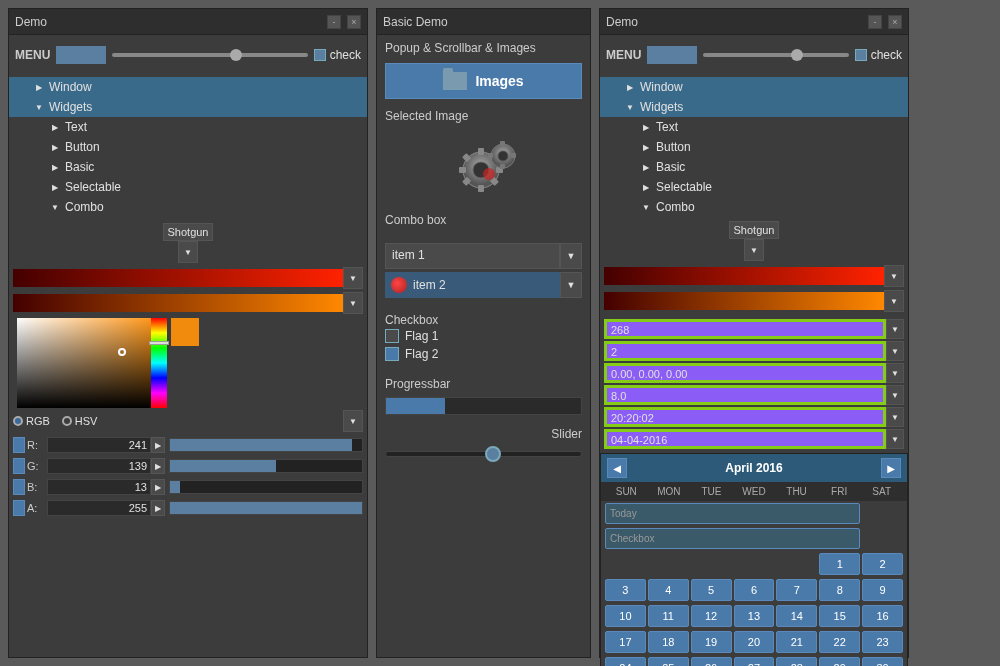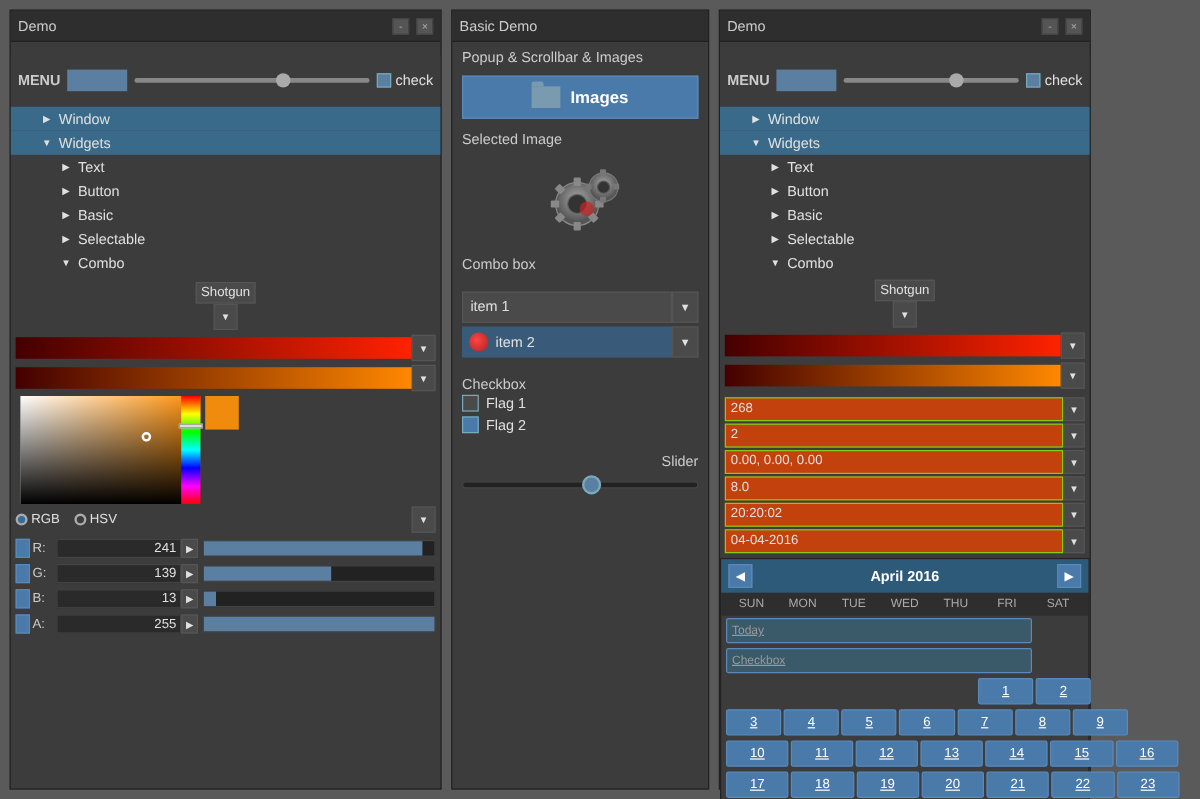--- a/index.html
+++ b/index.html
@@ -57,21 +57,20 @@
       width: 360px;
     }
 
     .menu-bar {
       display: flex;
       align-items: center;
       padding: 20px 6px;
       gap: 6px;
       background: #3c3c3c;
       height: 28px;
-      margin-top: 12px;
     }
 
     .menu-label {
       font-size: 12px;
       color: #ccc;
       font-weight: bold;
     }
 
     .menu-btn {
       background: #5a7fa0;
@@ -481,28 +480,27 @@
 
     .cal-week-row {
       display: grid;
       grid-template-columns: repeat(7, 1fr);
       padding: 2px 4px;
       gap: 2px;
     }
 
     .cal-day {
       text-align: center;
-      padding: 4px 19px;
+      padding: 4px 2px;
       font-size: 11px;
       background: #4a7aaa;
       border: 1px solid #5a8abb;
       color: #fff;
       cursor: pointer;
       border-radius: 2px;
-      text-decoration: underline;
     }
 
     .cal-day.empty {
       background: transparent;
       border-color: transparent;
     }
 
     .cal-day.grayed {
       background: #3a5a6a;
       color: #aaa;
@@ -513,22 +511,22 @@
     }
 
     .extra-field-row {
       display: flex;
       align-items: center;
       margin-bottom: 2px;
     }
 
     .extra-field-value {
       flex: 1;
-      background: #c2410c;
-      border: 1px solid #84cc16;
+      background: #8b5cf6;
+      border: 3px solid #84cc16;
       padding: 2px 4px;
       font-size: 11px;
       color: #e0e0e0;
       height: 20px;
     }
 
     .extra-field-arrow {
       width: 18px;
       height: 20px;
       background: #4a4a4a;
@@ -755,20 +753,26 @@
     <div class="checkbox-item">
       <div class="cb-box"></div>
       <span>Flag 1</span>
     </div>
     <div class="checkbox-item">
       <div class="cb-box checked"></div>
       <span>Flag 2</span>
     </div>
   </div>
 
+  <div class="progressbar-section">
+    <div class="section-title" style="padding:4px 0 2px;">Progressbar</div>
+    <div class="progress-bar-outer">
+      <div class="progress-bar-inner" style="width:30%;"></div>
+    </div>
+  </div>
 
   <div class="slider-section">
     <div class="section-title" style="padding:4px 0 2px;text-align:right;">Slider</div>
     <div class="slider-track">
       <div class="slider-thumb"></div>
     </div>
   </div>
 </div>
 
 <div class="panel right-panel">

